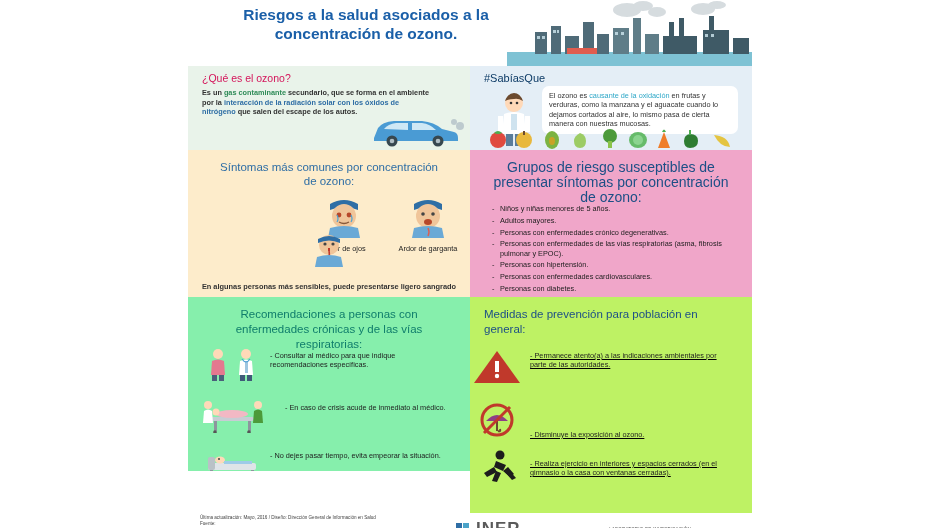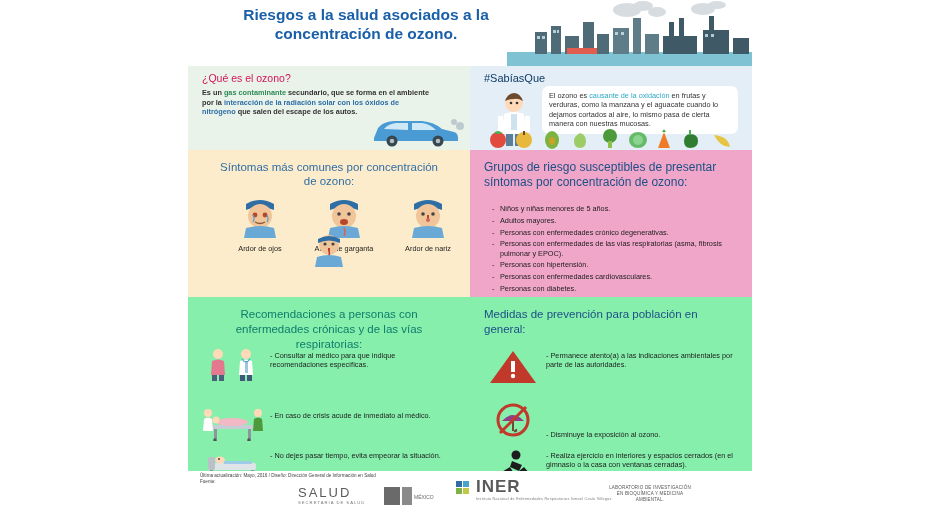--- a/index.html
+++ b/index.html
@@ -60,21 +60,21 @@
   .cell {
     position: relative;
     box-sizing: border-box;
     overflow: hidden;
   }
   .c-ozone   { width: 50%; height: 84px; background: #e9f3ea; }
   .c-sabias  { width: 50%; height: 84px; background: #e4eef6; }
   .c-sintomas{ width: 50%; height: 147px; background: #fdeccb; }
   .c-grupos  { width: 50%; height: 147px; background: #f0a6c9; }
   .c-recom   { width: 50%; height: 174px; background: #86efac; }
-  .c-medidas { width: 50%; height: 174px; background: #86efac; }
+  .c-medidas { width: 50%; height: 216px; background: #bef264; }
 
   .cell-title {
     font-weight: normal;
     line-height: 13px;
   }
   .t-ozone {
     color: #d4145a;
     font-size: 10.5px;
     padding: 6px 0 0 14px;
   }
@@ -85,23 +85,24 @@
   }
   .t-sintomas {
     color: #2f6ea5;
     font-size: 11.5px;
     text-align: center;
     padding: 10px 26px 0 26px;
     line-height: 14px;
   }
   .t-grupos {
     color: #1c4f86;
-    font-size: 12px;
+    font-size: 14px;
     padding: 10px 14px 0 14px;
     line-height: 15px;
+    text-align: center;
   }
   .t-recom {
     color: #0f7d6b;
     font-size: 11.5px;
     text-align: center;
     padding: 10px 16px 0 16px;
     line-height: 15px;
   }
   .t-medidas {
     color: #1d4f86;
@@ -233,45 +234,46 @@
     flex: 0 0 62px;
   }
   .rec-item .txt {
     font-size: 7.3px;
     line-height: 9.4px;
     color: #1d1d1d;
     padding-left: 6px;
     padding-top: 6px;
   }
   .rec1 { top: 48px; }
-  .rec2 { top: 108px; }
+  .rec2 { top: 100px; gap: 15px; }
   .rec3 { top: 148px; }
   
   .med-item {
     position: absolute;
     display: flex;
     align-items: flex-start;
-    left: 16px;
+    left: 0;
     width: 250px;
+    text-decoration: underline;
   }
   .med-item .art {
     width: 54px;
     height: 38px;
     flex: 0 0 54px;
   }
   .med-item .txt {
     font-size: 7.3px;
     line-height: 9.4px;
     color: #1d1d1d;
     padding-left: 6px;
     padding-top: 4px;
   }
   .med1 { top: 50px; }
   .med2 { top: 104px; align-items: flex-end; }
-  .med3 { top: 150px; }
+  .med3 { top: 150px; align-items: center; }
   
   .footer {
     position: relative;
     height: 57px;
     background: #ffffff;
   }
   .foot-note {
     position: absolute;
     left: 12px;
     top: 2px;
@@ -494,44 +496,33 @@
               <circle cx="28" cy="22" r="12" fill="#f0c59a"></circle>
               <circle cx="23" cy="20" r="1.8" fill="#444"></circle>
               <circle cx="33" cy="20" r="1.8" fill="#444"></circle>
               <ellipse cx="28" cy="28" rx="4" ry="3" fill="#b7472a"></ellipse>
               <path d="M14 34 Q28 30 42 34 L44 44 L12 44 Z" fill="#6aa9d6"></path>
               <path d="M28 34 Q30 38 28 42" stroke="#e05d4f" stroke-width="1.4" fill="none"></path>
             </svg>
             <div class="sym-label">Ardor de garganta</div>
           </div>
 
-          <div class="sym">
-            <svg viewBox="0 0 56 44" width="56" height="44">
-              <path d="M14 10 Q28 2 42 10 L42 16 Q28 10 14 16 Z" fill="#2f6ea5"></path>
-              <circle cx="28" cy="22" r="12" fill="#f0c59a"></circle>
-              <circle cx="23" cy="20" r="1.8" fill="#444"></circle>
-              <circle cx="33" cy="20" r="1.8" fill="#444"></circle>
-              <path d="M28 21 L28 25" stroke="#b7472a" stroke-width="2" fill="none"></path>
-              <circle cx="28" cy="26" r="2" fill="#d4645a"></circle>
-              <path d="M14 34 Q28 30 42 34 L44 44 L12 44 Z" fill="#6aa9d6"></path>
-            </svg>
-            <div class="sym-label">Ardor de nariz</div>
-          </div>
         </div>
 
         <svg class="nose-fig" viewBox="0 0 44 34">
           <circle cx="22" cy="12" r="10" fill="#f0c59a"></circle>
           <path d="M11 6 Q22 0 33 6 L33 10 Q22 5 11 10 Z" fill="#2f6ea5"></path>
           <circle cx="18" cy="11" r="1.6" fill="#444"></circle>
           <circle cx="26" cy="11" r="1.6" fill="#444"></circle>
           <path d="M22 15 L22 18" stroke="#c0392b" stroke-width="2"></path>
           <path d="M22 18 Q23 23 21 26" stroke="#c0392b" stroke-width="1.6" fill="none"></path>
           <path d="M10 24 Q22 20 34 24 L36 34 L8 34 Z" fill="#6aa9d6"></path>
         </svg>
 
+        <div class="sym-note">En algunas personas más sensibles, puede presentarse ligero sangrado</div>
       </div>
 
       <div class="cell c-grupos">
         <div class="cell-title t-grupos">Grupos de riesgo susceptibles de presentar síntomas por concentración de ozono:</div>
         <div class="grupos-list">
           <ul>
             <li>Niños y niñas menores de 5 años.</li>
             <li>Adultos mayores.</li>
             <li>Personas con enfermedades crónico degenerativas.</li>
             <li>Personas con enfermedades de las vías respiratorias (asma, fibrosis pulmonar y EPOC).</li>

